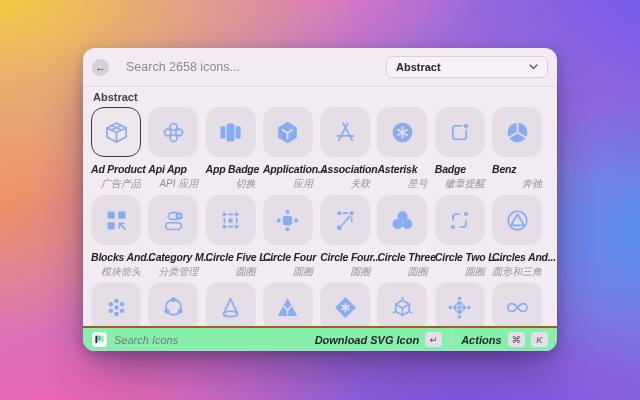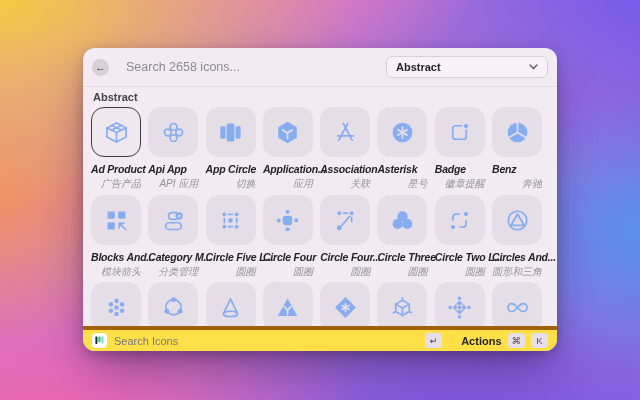--- a/index.html
+++ b/index.html
@@ -37,22 +37,22 @@
     display:flex;align-items:center;justify-content:center;}
   .tile.sel{background:#eee8ee;border:1.8px solid #3f3d44;}
   .nm{margin-top:6px;font-size:10.5px;font-weight:700;color:#232127;white-space:nowrap;letter-spacing:-.2px;}
   .cn{margin-top:2px;font-size:10px;color:#948f9a;white-space:nowrap;text-align:right;}
   .tile svg{display:block;}
   .s{fill:none;stroke:#86adf2;stroke-width:3;stroke-linecap:round;stroke-linejoin:round;}
   .f{fill:#86adf2;stroke:none;}
   .c{fill:none;stroke:#e5dee6;stroke-width:3;stroke-linecap:round;stroke-linejoin:round;}
   .cf{fill:#e5dee6;stroke:none;}
   
-  .footer{position:absolute;left:0;right:0;bottom:0;height:25px;background:#fde047;border-top:4px solid #a16207;
-    display:flex;align-items:center;padding:0 9px;box-sizing:border-box;z-index:5;}
+  .footer{position:absolute;left:0;right:0;bottom:0;height:25px;background:#86efac;border-top:2px solid #a16207;
+    display:flex;align-items:center;padding:0 9px;box-sizing:border-box;z-index:5;font-style:italic;}
   .logo{width:15px;height:15px;border-radius:4px;background:#ffffff;display:flex;align-items:center;justify-content:center;
     box-shadow:0 0 0 .5px rgba(0,0,0,.06);}
   .appname{margin-left:7px;font-size:11px;color:#7b7681;}
   .fright{margin-left:auto;display:flex;align-items:center;gap:6px;}
   .faction{font-size:11px;font-weight:700;color:#26242b;}
   .key{height:15px;min-width:9px;padding:0 4px;border-radius:4px;background:#e6dfe7;color:#57525d;
     font-size:9.5px;display:flex;align-items:center;justify-content:center;}
   .vsep{width:1px;height:12px;background:#d5cdd5;margin:0 3px;}
 </style>
 </head>
@@ -103,21 +103,21 @@
       <div class="cn">API 应用</div>
     </div>
     <div class="cell">
       <div class="tile">
           <svg width="27" height="27" viewBox="0 0 48 48">
         <rect class="f" x="6" y="13" width="9" height="22" rx="2.5"></rect>
             <rect class="f" x="33" y="13" width="9" height="22" rx="2.5"></rect>
             <rect class="f" x="17" y="8" width="14" height="32" rx="3"></rect>
           </svg>
         </div>
-      <div class="nm">App Circle</div>
+      <div class="nm">App Badge</div>
       <div class="cn">切换</div>
     </div>
     <div class="cell">
       <div class="tile">
           <svg width="27" height="27" viewBox="0 0 48 48">
         <path class="f" d="M24 5l16.5 9.5v19L24 43 7.5 33.5v-19Z"></path>
             <path class="c" d="M24 25v10M24 25l-8.5-5.5M24 25l8.5-5.5"></path>
           </svg>
         </div>
       <div class="nm">Application...</div>
@@ -350,20 +350,21 @@
   <div class="footer">
     <div class="logo">
       <svg width="11" height="11" viewBox="0 0 16 16">
           <rect x="2" y="2" width="3" height="11" rx="1" fill="#232a3a"></rect>
           <rect x="6.2" y="2" width="3.4" height="8" rx="1" fill="#2ecb8a"></rect>
           <rect x="10.6" y="2" width="3.4" height="10" rx="1" fill="#8ae2ba"></rect>
         </svg>
     </div>
     <div class="appname">Search Icons</div>
     <div class="fright">
+      <span class="faction">Download SVG Icon</span>
       <span class="key">↵</span>
       <span class="vsep"></span>
       <span class="faction">Actions</span>
       <span class="key">⌘</span>
       <span class="key">K</span>
     </div>
   </div>
 
 </div>
 

